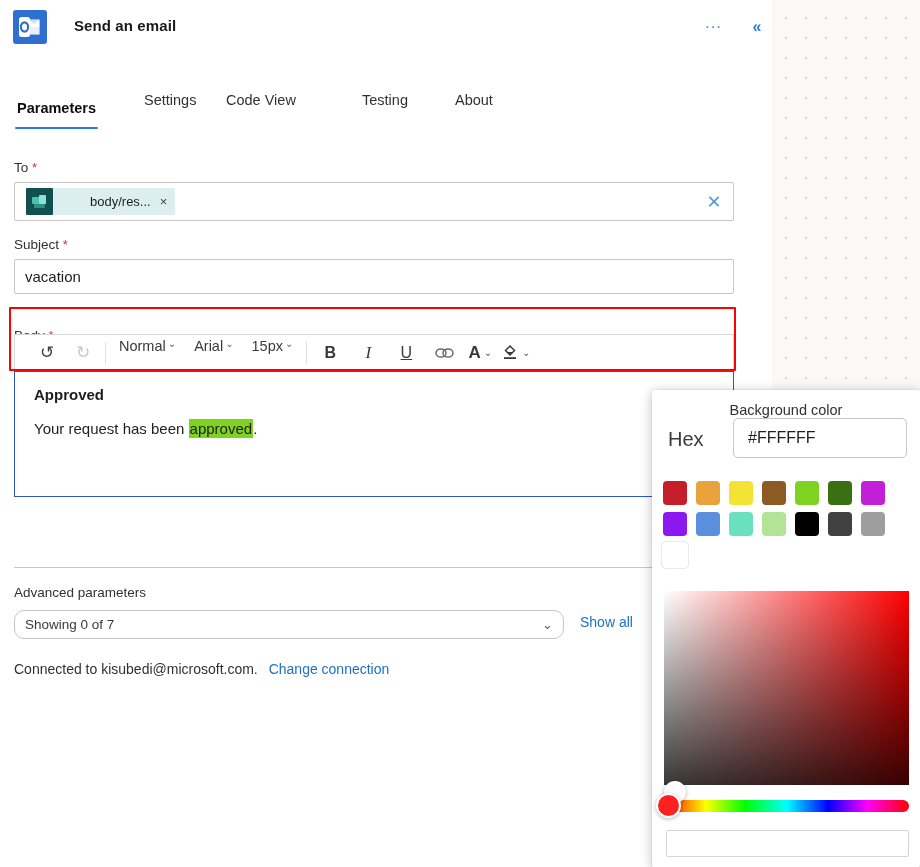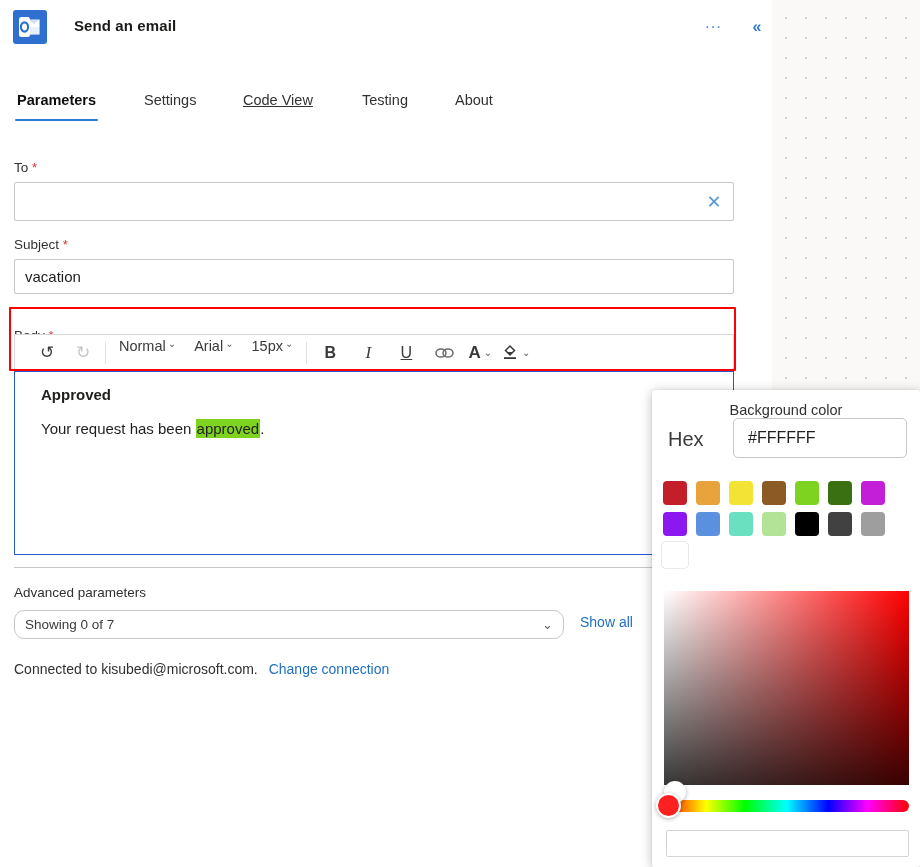--- a/index.html
+++ b/index.html
@@ -55,23 +55,23 @@
   .tab {
     position: absolute; top: 0; font-size: 14.5px; color: #323130;
     background: none; border: none; cursor: pointer; font-family: inherit;
     padding: 4px 2px; white-space: nowrap;
   }
   .tab.active { color: #0f0f0f; font-weight: bold; }
   .tab.active::after {
     content: ""; position: absolute; left: 0; right: 0; bottom: -9px;
     height: 2.5px; background: #2b7cd3; border-radius: 2px;
   }
-  .tab-0 { left: 15px; }
+  .tab-0 { left: 15px; margin-top: 8px; }
   .tab-1 { left: 142px; }
-  .tab-2 { left: 241px; text-decoration: underline; }
+  .tab-2 { left: 224px; }
   .tab-3 { left: 360px; }
   .tab-4 { left: 453px; }
 
   
   .field-label {
     position: absolute; font-size: 13.5px; color: #323130;
   }
   .req { color: #d13438; font-size: 13px; }
 
   .lbl-to { left: 14px; top: 160px; }
@@ -133,22 +133,22 @@
   }
   .chev { font-size: 10px; color: #605e5c; }
   .tb-fmt { width: 38px; font-size: 16px; }
   .tb-fmt.bold { font-weight: bold; font-size: 16px; }
   .tb-fmt.ital { font-style: italic; font-family: "Liberation Serif", serif; font-size: 17px; }
   .tb-fmt.und { text-decoration: underline; font-size: 16px; }
   .tb-split { display: flex; align-items: center; gap: 3px; padding: 0 5px; }
 
   
   .rte-editor {
-    position: absolute; left: 14px; top: 371px; width: 720px; height: 184px;
-    border: 1.5px solid #2b56d4; background: #fff; padding: 14px 26px;
+    position: absolute; left: 14px; top: 371px; width: 720px; height: 126px;
+    border: 1.5px solid #2b56d4; background: #fff; padding: 14px 19px;
     overflow: hidden;
   }
   .body-h { font-size: 15px; font-weight: bold; color: #201f1e; margin-bottom: 17px; }
   .body-p { font-size: 15px; color: #201f1e; }
   .hl-green { background: #7ed321; padding: 1px 1px; }
 
   
   .divider {
     position: absolute; left: 14px; top: 567px; width: 720px; height: 1px;
     background: #c8c6c4;
@@ -255,20 +255,31 @@
       <button class="tab tab-2">Code View</button>
       <button class="tab tab-3">Testing</button>
       <button class="tab tab-4">About</button>
     </div>
 
     <div class="field-label lbl-to">
       <span>To</span>
       <span class="req">*</span>
     </div>
     <div class="to-box">
+      <div class="chip">
+        <span class="chip-icon">
+          <svg width="17" height="17" viewBox="0 0 17 17">
+            <rect x="1" y="4" width="8" height="7" rx="1" fill="#4dbfae"></rect>
+            <rect x="8" y="2" width="7" height="9" rx="1" fill="#8fe3d4"></rect>
+            <rect x="3" y="11" width="11" height="4" rx="1" fill="#2e8f82"></rect>
+          </svg>
+        </span>
+        <span class="chip-label">body/res...</span>
+        <span class="chip-x">×</span>
+      </div>
       <button class="to-clear">✕</button>
     </div>
 
     <div class="field-label lbl-subject">
       <span>Subject</span>
       <span class="req">*</span>
     </div>
     <div class="subject-box">vacation</div>
 
     <div class="field-label lbl-body">

